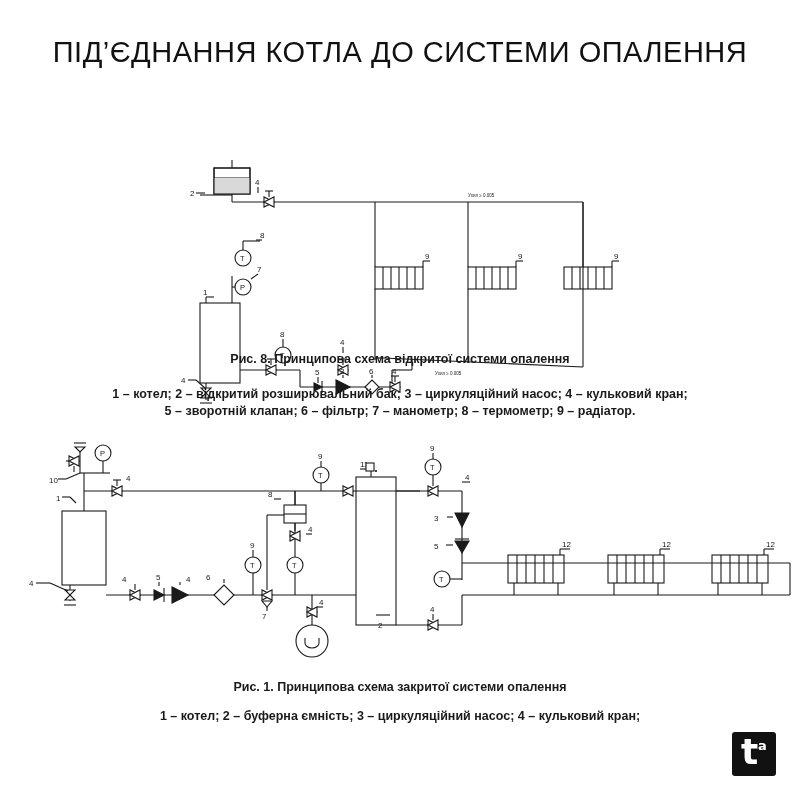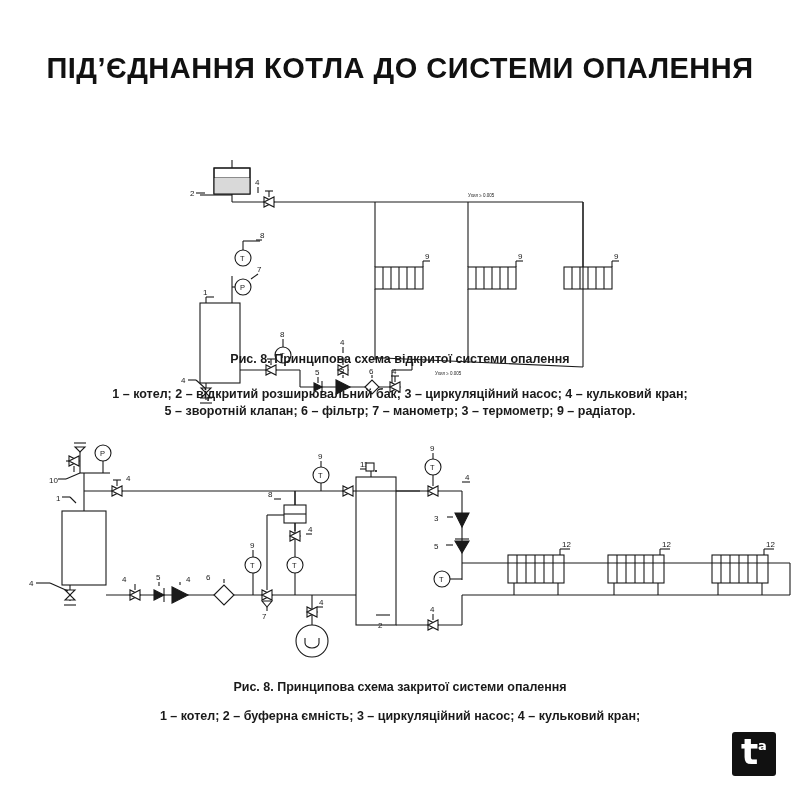--- a/index.html
+++ b/index.html
@@ -11,24 +11,23 @@
     position:relative;
     overflow:hidden;
   }
   .page{position:relative;width:800px;height:800px;}
 
   .main-title{
     position:absolute;
     top:36px;left:0;width:800px;
     text-align:center;
     font-size:29px;
-    font-weight:700;
+    font-weight:400;
     letter-spacing:0.5px;
     color:#111;
-    margin-top:16px;
   }
 
   .fig-caption{
     position:absolute;
     left:0;width:800px;
     text-align:center;
     font-size:12.5px;
     font-weight:700;
     color:#1a1a1a;
   }
@@ -231,21 +230,21 @@
       <line x1="188" y1="305" x2="196" y2="305"></line>
       <text x="181" y="308" font-size="8" fill="#1a1a1a" stroke="none">4</text>
       <line x1="196" y1="305" x2="206" y2="314"></line>
     </g>
   </svg>
 
   <div class="fig-caption" style="top:352px;">Рис. 8. Принципова схема відкритої системи опалення</div>
 
   <div class="legend" style="top:386px;">
     <div>1 – котел;  2 – відкритий розширювальний бак;  3 – циркуляційний насос;   4 – кульковий кран;</div>
-    <div>5 – зворотній клапан;  6 – фільтр;  7 – манометр;  3 – термометр;  9 – радіатор.</div>
+    <div>5 – зворотній клапан;  6 – фільтр;  7 – манометр;  8 – термометр;  9 – радіатор.</div>
   </div>
 
   <svg class="diagram" width="800" height="250" viewBox="0 0 800 250" style="top:435px;">
     <g fill="none" stroke="#1a1a1a" stroke-width="1.1">
 
       <g>
         <circle cx="103" cy="18" r="8" fill="#fff"></circle>
         <text x="100" y="21" font-size="7.5" fill="#1a1a1a" stroke="none">P</text>
         <line x1="103" y1="26" x2="103" y2="38"></line>
         <line x1="80" y1="38" x2="110" y2="38"></line>
@@ -469,21 +468,21 @@
       <line x1="70" y1="150" x2="70" y2="166"></line>
       <path d="M65 155 L75 155 L70 160 Z" fill="#fff"></path>
       <path d="M65 165 L75 165 L70 160 Z" fill="#fff"></path>
       <line x1="64" y1="170" x2="76" y2="170"></line>
       <line x1="36" y1="148" x2="50" y2="148"></line>
       <text x="29" y="151" font-size="8" fill="#1a1a1a" stroke="none">4</text>
       <line x1="50" y1="148" x2="68" y2="156"></line>
     </g>
   </svg>
 
-  <div class="fig-caption" style="top:680px;">Рис. 8. Принципова схема закритої системи опалення</div>
+  <div class="fig-caption" style="top:680px;">Рис. 1. Принципова схема закритої системи опалення</div>
 
   <div class="legend" style="top:708px;text-align:center;">
     <div>1 – котел; 2 – буферна ємність; 3 – циркуляційний насос; 4 – кульковий кран;</div>
   </div>
 
   <div class="logo">
     <span class="t">t</span>
     <span class="a">a</span>
   </div>
 

